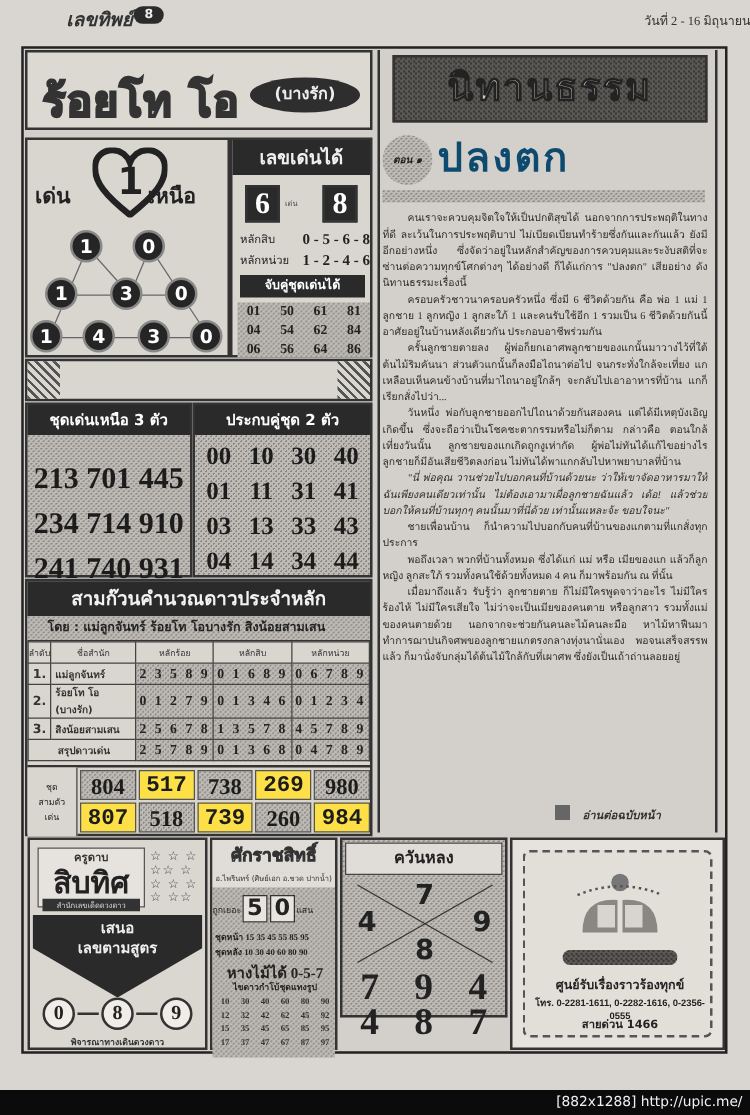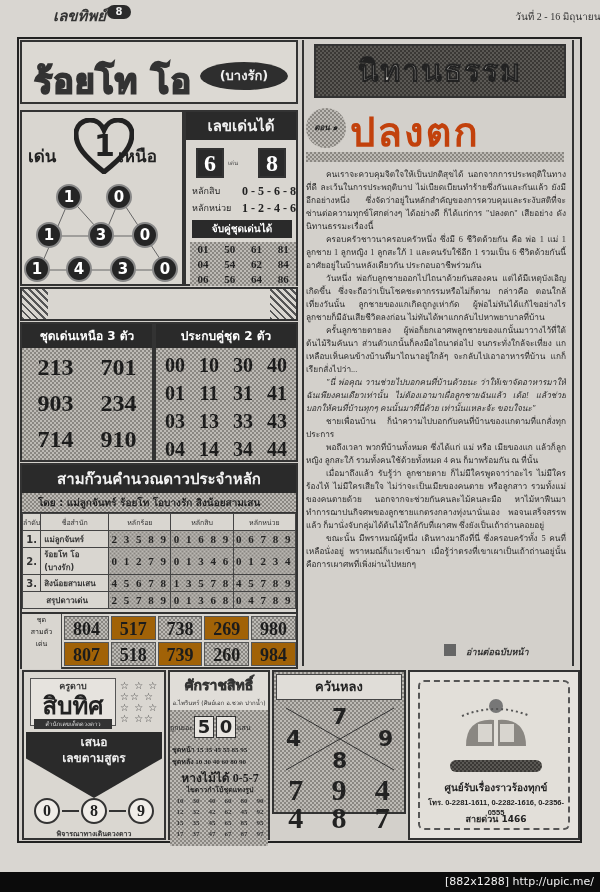--- a/index.html
+++ b/index.html
@@ -125,22 +125,22 @@
   }
   .box2 {
     position: absolute; left: 154px; top: 322px; width: 144px; height: 140px;
     border: 2px solid #333;
   }
   .box-head {
     height: 24px; background: #2a2a2a; color: #fff; font-weight: bold;
     font-size: 12px; text-align: center; line-height: 24px;
   }
   .num3-grid {
-    display: grid; grid-template-columns: repeat(2, 1fr); row-gap: 6px;
-    padding: 4px 2px;
+    display: grid; grid-template-columns: repeat(3, 1fr); row-gap: 6px;
+    padding: 20px 2px;
   }
   .num3-grid span {
     font-family: "Liberation Serif", serif; font-weight: bold; font-size: 24px;
     text-align: center; color: #1c1c1c; line-height: 30px;
   }
   .num2-grid {
     display: grid; grid-template-columns: repeat(4, 1fr); row-gap: 2px;
     padding: 4px 2px;
   }
   .num2-grid span {
@@ -169,50 +169,50 @@
   .calc-table td.digits {
     font-family: "Liberation Serif", serif; font-weight: bold; font-size: 11px;
     letter-spacing: 2px; color: #222;
   }
   .result-row {
     position: absolute; left: 0; top: 147px; width: 274px; height: 55px;
     border-top: 2px solid #333;
   }
   .result-label {
     position: absolute; left: 0; top: 0; width: 40px; height: 55px;
-    font-size: 7px; text-align: center; line-height: 12px;
+    font-size: 7px; text-align: center; padding-top: 10px; line-height: 12px;
     border-right: 1px solid #444; background: #d9d6d0;
   }
   .result-grid {
     position: absolute; left: 42px; top: 2px; width: 232px;
     display: grid; grid-template-columns: repeat(5, 1fr); gap: 2px;
   }
   .result-grid span {
     font-family: "Liberation Serif", serif; font-weight: bold; font-size: 18px;
     text-align: center; color: #1c1c1c; height: 24px; line-height: 24px;
     border: 1px solid #555;
   }
-  .result-grid span.light { background: #a16207; }
+  .result-grid span.light { background: #fde047; font-family: Liberation Mono, monospace; }
   
   .story-head {
     position: absolute; left: 314px; top: 44px; width: 252px; height: 54px;
     border: 2px solid #333; text-align: center;
   }
   .story-head-text {
     font-weight: bold; font-size: 30px; line-height: 50px; color: #d0cdc8;
     -webkit-text-stroke: 1px #222; letter-spacing: 2px;
   }
   .chapter-badge {
     position: absolute; left: 306px; top: 108px; width: 40px; height: 40px;
     border-radius: 50%; font-size: 8px; font-style: italic; font-weight: bold;
     text-align: center; line-height: 40px; color: #222;
   }
   .chapter-title {
-    position: absolute; left: 350px; top: 100px; font-weight: bold; font-size: 40px;
-    color: #c2410c; letter-spacing: 2px;
+    position: absolute; left: 350px; top: 100px; font-weight: bold; font-size: 32px;
+    color: #0c4a6e; letter-spacing: 2px;
   }
   .chapter-bar {
     position: absolute; left: 306px; top: 152px; width: 258px; height: 10px;
   }
   .story-body {
     position: absolute; left: 306px; top: 168px; width: 260px; height: 480px;
     font-family: "Liberation Serif", serif; font-size: 8.3px; line-height: 13px;
     color: #2a2a2a; text-align: justify; overflow: hidden;
   }
   .story-body p { text-indent: 20px; }
@@ -433,21 +433,21 @@
 <div class="hundreds-bar">
   <span class="stripe" style="left:0;"></span>
   <span class="stripe" style="right:0;"></span>
 </div>
 
 <div class="box3 dither">
   <div class="box-head">ชุดเด่นเหนือ 3 ตัว</div>
   <div class="num3-grid">
     <span>213</span>
     <span>701</span>
-    <span>903</span>
+    <span>445</span>
     <span>234</span>
     <span>714</span>
     <span>910</span>
     <span>241</span>
     <span>740</span>
     <span>931</span>
   </div>
 </div>
 <div class="box2 dither">
   <div class="box-head">ประกบคู่ชุด 2 ตัว</div>
@@ -493,21 +493,21 @@
     <tr>
       <td class="idx">2.</td>
       <td class="name">ร้อยโท โอ (บางรัก)</td>
       <td class="digits dither">0 1 2 7 9</td>
       <td class="digits dither">0 1 3 4 6</td>
       <td class="digits dither">0 1 2 3 4</td>
     </tr>
     <tr>
       <td class="idx">3.</td>
       <td class="name">สิงน้อยสามเสน</td>
-      <td class="digits dither">4 5 6 7 8</td>
+      <td class="digits dither">2 5 6 7 8</td>
       <td class="digits dither">1 3 5 7 8</td>
       <td class="digits dither">4 5 7 8 9</td>
     </tr>
     <tr>
       <td colspan="2" class="name" style="text-align:center;">สรุปดาวเด่น</td>
       <td class="digits dither">2 5 7 8 9</td>
       <td class="digits dither">0 1 3 6 8</td>
       <td class="digits dither">0 4 7 8 9</td>
     </tr>
   </tbody>
@@ -538,27 +538,26 @@
 
 <div class="story-head dither-dark">
   <span class="story-head-text">นิทานธรรม</span>
 </div>
 <div class="chapter-badge dither">ตอน ๑</div>
 <div class="chapter-title">ปลงตก</div>
 <div class="chapter-bar dither"></div>
 <div class="story-body">
   <p>คนเราจะควบคุมจิตใจให้เป็นปกติสุขได้ นอกจากการประพฤติในทางที่ดี ละเว้นในการประพฤติบาป ไม่เบียดเบียนทำร้ายซึ่งกันและกันแล้ว ยังมีอีกอย่างหนึ่ง ซึ่งจัดว่าอยู่ในหลักสำคัญของการควบคุมและระงับสติที่จะซ่านต่อความทุกข์โศกต่างๆ ได้อย่างดี ก็ได้แก่การ "ปลงตก" เสียอย่าง ดังนิทานธรรมะเรื่องนี้</p>
   <p>ครอบครัวชาวนาครอบครัวหนึ่ง ซึ่งมี 6 ชีวิตด้วยกัน คือ พ่อ 1 แม่ 1 ลูกชาย 1 ลูกหญิง 1 ลูกสะใภ้ 1 และคนรับใช้อีก 1 รวมเป็น 6 ชีวิตด้วยกันนี้อาศัยอยู่ในบ้านหลังเดียวกัน ประกอบอาชีพร่วมกัน</p>
+  <p>ครั้นลูกชายตายลง ผู้พ่อก็ยกเอาศพลูกชายของแกนั้นมาวางไว้ที่ใต้ต้นไม้ริมคันนา ส่วนตัวแกนั้นก็ลงมือไถนาต่อไป จนกระทั่งใกล้จะเที่ยง แกเหลือบเห็นคนข้างบ้านที่มาไถนาอยู่ใกล้ๆ จะกลับไปเอาอาหารที่บ้าน แกก็เรียกสั่งไปว่า...</p>
   <p>วันหนึ่ง พ่อกับลูกชายออกไปไถนาด้วยกันสองคน แต่ได้มีเหตุบังเอิญเกิดขึ้น ซึ่งจะถือว่าเป็นโชคชะตากรรมหรือไม่ก็ตาม กล่าวคือ ตอนใกล้เที่ยงวันนั้น ลูกชายของแกเกิดถูกงูเห่ากัด ผู้พ่อไม่ทันได้แก้ไขอย่างไร ลูกชายก็มีอันเสียชีวิตลงก่อน ไม่ทันได้พาแกกลับไปหาพยาบาลที่บ้าน</p>
-  <p>ครั้นลูกชายตายลง ผู้พ่อก็ยกเอาศพลูกชายของแกนั้นมาวางไว้ที่ใต้ต้นไม้ริมคันนา ส่วนตัวแกนั้นก็ลงมือไถนาต่อไป จนกระทั่งใกล้จะเที่ยง แกเหลือบเห็นคนข้างบ้านที่มาไถนาอยู่ใกล้ๆ จะกลับไปเอาอาหารที่บ้าน แกก็เรียกสั่งไปว่า...</p>
   <p class="quote">"นี่ พ่อคุณ วานช่วยไปบอกคนที่บ้านด้วยนะ ว่าให้เขาจัดอาหารมาให้ฉันเพียงคนเดียวเท่านั้น ไม่ต้องเอามาเผื่อลูกชายฉันแล้ว เด้อ! แล้วช่วยบอกให้คนที่บ้านทุกๆ คนนั้นมาที่นี่ด้วย เท่านั้นแหละจ้ะ ขอบใจนะ"</p>
   <p>ชายเพื่อนบ้าน ก็นำความไปบอกกับคนที่บ้านของแกตามที่แกสั่งทุกประการ</p>
   <p>พอถึงเวลา พวกที่บ้านทั้งหมด ซึ่งได้แก่ แม่ หรือ เมียของแก แล้วก็ลูกหญิง ลูกสะใภ้ รวมทั้งคนใช้ด้วยทั้งหมด 4 คน ก็มาพร้อมกัน ณ ที่นั้น</p>
   <p>เมื่อมาถึงแล้ว รับรู้ว่า ลูกชายตาย ก็ไม่มีใครพูดจาว่าอะไร ไม่มีใครร้องไห้ ไม่มีใครเสียใจ ไม่ว่าจะเป็นเมียของคนตาย หรือลูกสาว รวมทั้งแม่ของคนตายด้วย นอกจากจะช่วยกันคนละไม้คนละมือ หาไม้หาฟืนมาทำการฌาปนกิจศพของลูกชายแกตรงกลางทุ่งนานั่นเอง พอจนเสร็จสรรพแล้ว ก็มานั่งจับกลุ่มได้ต้นไม้ใกล้กับที่เผาศพ ซึ่งยังเป็นเถ้าถ่านลอยอยู่</p>
-  <p>ขณะนั้น มีพราหมณ์ผู้หนึ่ง เดินทางมาถึงที่นี่ ซึ่งครอบครัวทั้ง 5 คนที่เหลือนั่งอยู่ พราหมณ์ก็แวะเข้ามา เมื่อรู้ว่าตรงที่เขาเผาเป็นเถ้าถ่านอยู่นั้น คือการเผาศพที่เพิ่งผ่านไปหยกๆ</p>
 </div>
 <span class="continue-icon"></span>
 <span class="continue">อ่านต่อฉบับหน้า</span>
 
 <div class="ad1">
   <div class="ad1-logo">
     <div class="top">ครูดาบ</div>
     <div class="main">สิบทิศ</div>
     <div class="sub">สำนักเลขเด็ดดวงดาว</div>
   </div>

